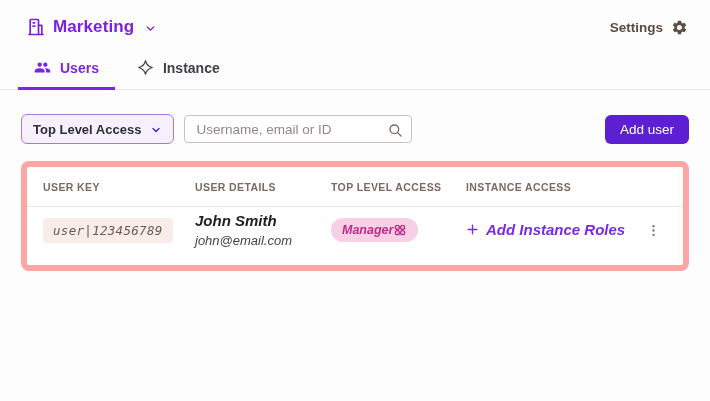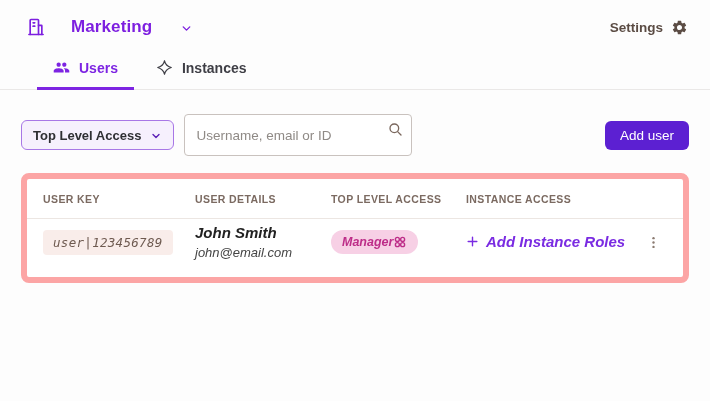--- a/index.html
+++ b/index.html
@@ -2,42 +2,42 @@
 <html><head>
 <meta charset="utf-8">
 <style>
   * { margin:0; padding:0; box-sizing:border-box; }
   html,body { background:#fdfdfd; }
   body { font-family:"Liberation Sans", sans-serif; }
   .app { width:710px; height:401px; background:#fdfdfd; position:relative; overflow:hidden; }
 
   
   .header { display:flex; align-items:center; justify-content:space-between; padding:17px 22px 12px 26px; }
-  .brand { display:flex; align-items:center; gap:25px; cursor:pointer; }
+  .brand { display:flex; align-items:center; gap:7px; cursor:pointer; }
   .brand-icon { width:20px; height:20px; color:#7d1fe0; display:block; }
   .brand-name { font-size:17px; font-weight:700; color:#7d1fe0; letter-spacing:.1px; }
   .brand-chevron { width:13px; height:13px; color:#7d1fe0; margin-left:3px; margin-top:2px; }
   .settings { display:flex; align-items:center; gap:8px; color:#5b4c44; font-size:13.5px; font-weight:600; cursor:pointer;justify-content:space-between; }
   .gear-icon { width:17px; height:17px; display:block; }
 
   
-  .tabs { display:flex; gap:6px; padding-left:37px; border-bottom:1px solid #eae8e7; }
+  .tabs { display:flex; gap:6px; padding-left:18px; border-bottom:1px solid #eae8e7; }
   .tab { display:flex; align-items:center; gap:9px; padding:10px 16px 11px; font-size:14px; font-weight:600;
          color:#3f3f46; margin-bottom:-1px; border-bottom:3px solid transparent; cursor:pointer; }
   .tab.active { color:#7d24e2; border-bottom-color:#7d24e2; font-weight:700; }
   .tab-icon { width:17px; height:17px; display:block; }
 
   
   .toolbar { display:flex; align-items:center; gap:10px; margin:24px 21px 17px; }
   .filter-btn { display:inline-flex; align-items:center; gap:9px; background:#f6f0fd; border:1px solid #a877e6;
                 border-radius:6px; padding:6px 11px; font-family:inherit; font-size:13px; font-weight:700;
                 color:#2f2f33; cursor:pointer; height:30px; }
   .filter-chevron { width:12px; height:12px; color:#5b21b6; margin-top:1px; }
   .search-wrap { position:relative; }
-  .search-input { width:228px; height:42px; border:1px solid #c9c2be; border-radius:4px; background:#fff;
+  .search-input { width:228px; height:28px; border:1px solid #c9c2be; border-radius:4px; background:#fff;
                   padding:0 32px 0 11px; font-family:inherit; font-size:13.5px; color:#333; outline:none; }
   .search-input::placeholder { color:#8f8a86; }
   .search-icon { position:absolute; right:9px; top:7px; width:16px; height:16px; color:#7a675d; cursor:pointer; }
   .add-user-btn { margin-left:auto; background:#5c20d2; color:#fff; border:none; border-radius:6px;
                   padding:0 15px; height:29px; font-family:inherit; font-size:13.5px; font-weight:400; cursor:pointer; }
 
   
   .table-card { margin:0 21px; border:6px solid #fca5a5; border-radius:8px; background:#fff; }
   .thead, .trow { display:grid; grid-template-columns:152px 136px 135px 1fr 36px; align-items:center; padding:0 16px; }
   .th { font-size:10.5px; font-weight:700; color:#7b6a61; letter-spacing:.4px; padding:14px 0 13px; }
@@ -86,21 +86,21 @@
     <div class="tab active">
       <svg class="tab-icon" viewBox="0 0 24 24" fill="currentColor">
         <path d="M16 11c1.66 0 2.99-1.34 2.99-3S17.66 5 16 5s-3 1.34-3 3 1.34 3 3 3zm-8 0c1.66 0 2.99-1.34 2.99-3S9.66 5 8 5 5 6.34 5 8s1.34 3 3 3zm0 2c-2.33 0-7 1.17-7 3.5V19h14v-2.5c0-2.33-4.67-3.5-7-3.5zm8 0c-.29 0-.62.02-.97.05 1.16.84 1.97 1.97 1.97 3.45V19h6v-2.5c0-2.33-4.67-3.5-7-3.5z"></path>
       </svg>
       <span>Users</span>
     </div>
     <div class="tab">
       <svg class="tab-icon" viewBox="0 0 24 24" fill="none" stroke="currentColor" stroke-width="1.8" stroke-linejoin="round">
         <path d="M12 2.5c1 5 3.5 7.5 9.5 9.5-6 2-8.5 4.5-9.5 9.5-1-5-3.5-7.5-9.5-9.5 6-2 8.5-4.5 9.5-9.5z"></path>
       </svg>
-      <span>Instances</span>
+      <span>Instance</span>
     </div>
   </div>
 
   <div class="toolbar">
     <button class="filter-btn">
       <span>Top Level Access</span>
       <svg class="filter-chevron" viewBox="0 0 24 24" fill="none" stroke="currentColor" stroke-width="2.8" stroke-linecap="round" stroke-linejoin="round">
         <path d="M6 9l6 6 6-6"></path>
       </svg>
     </button>

